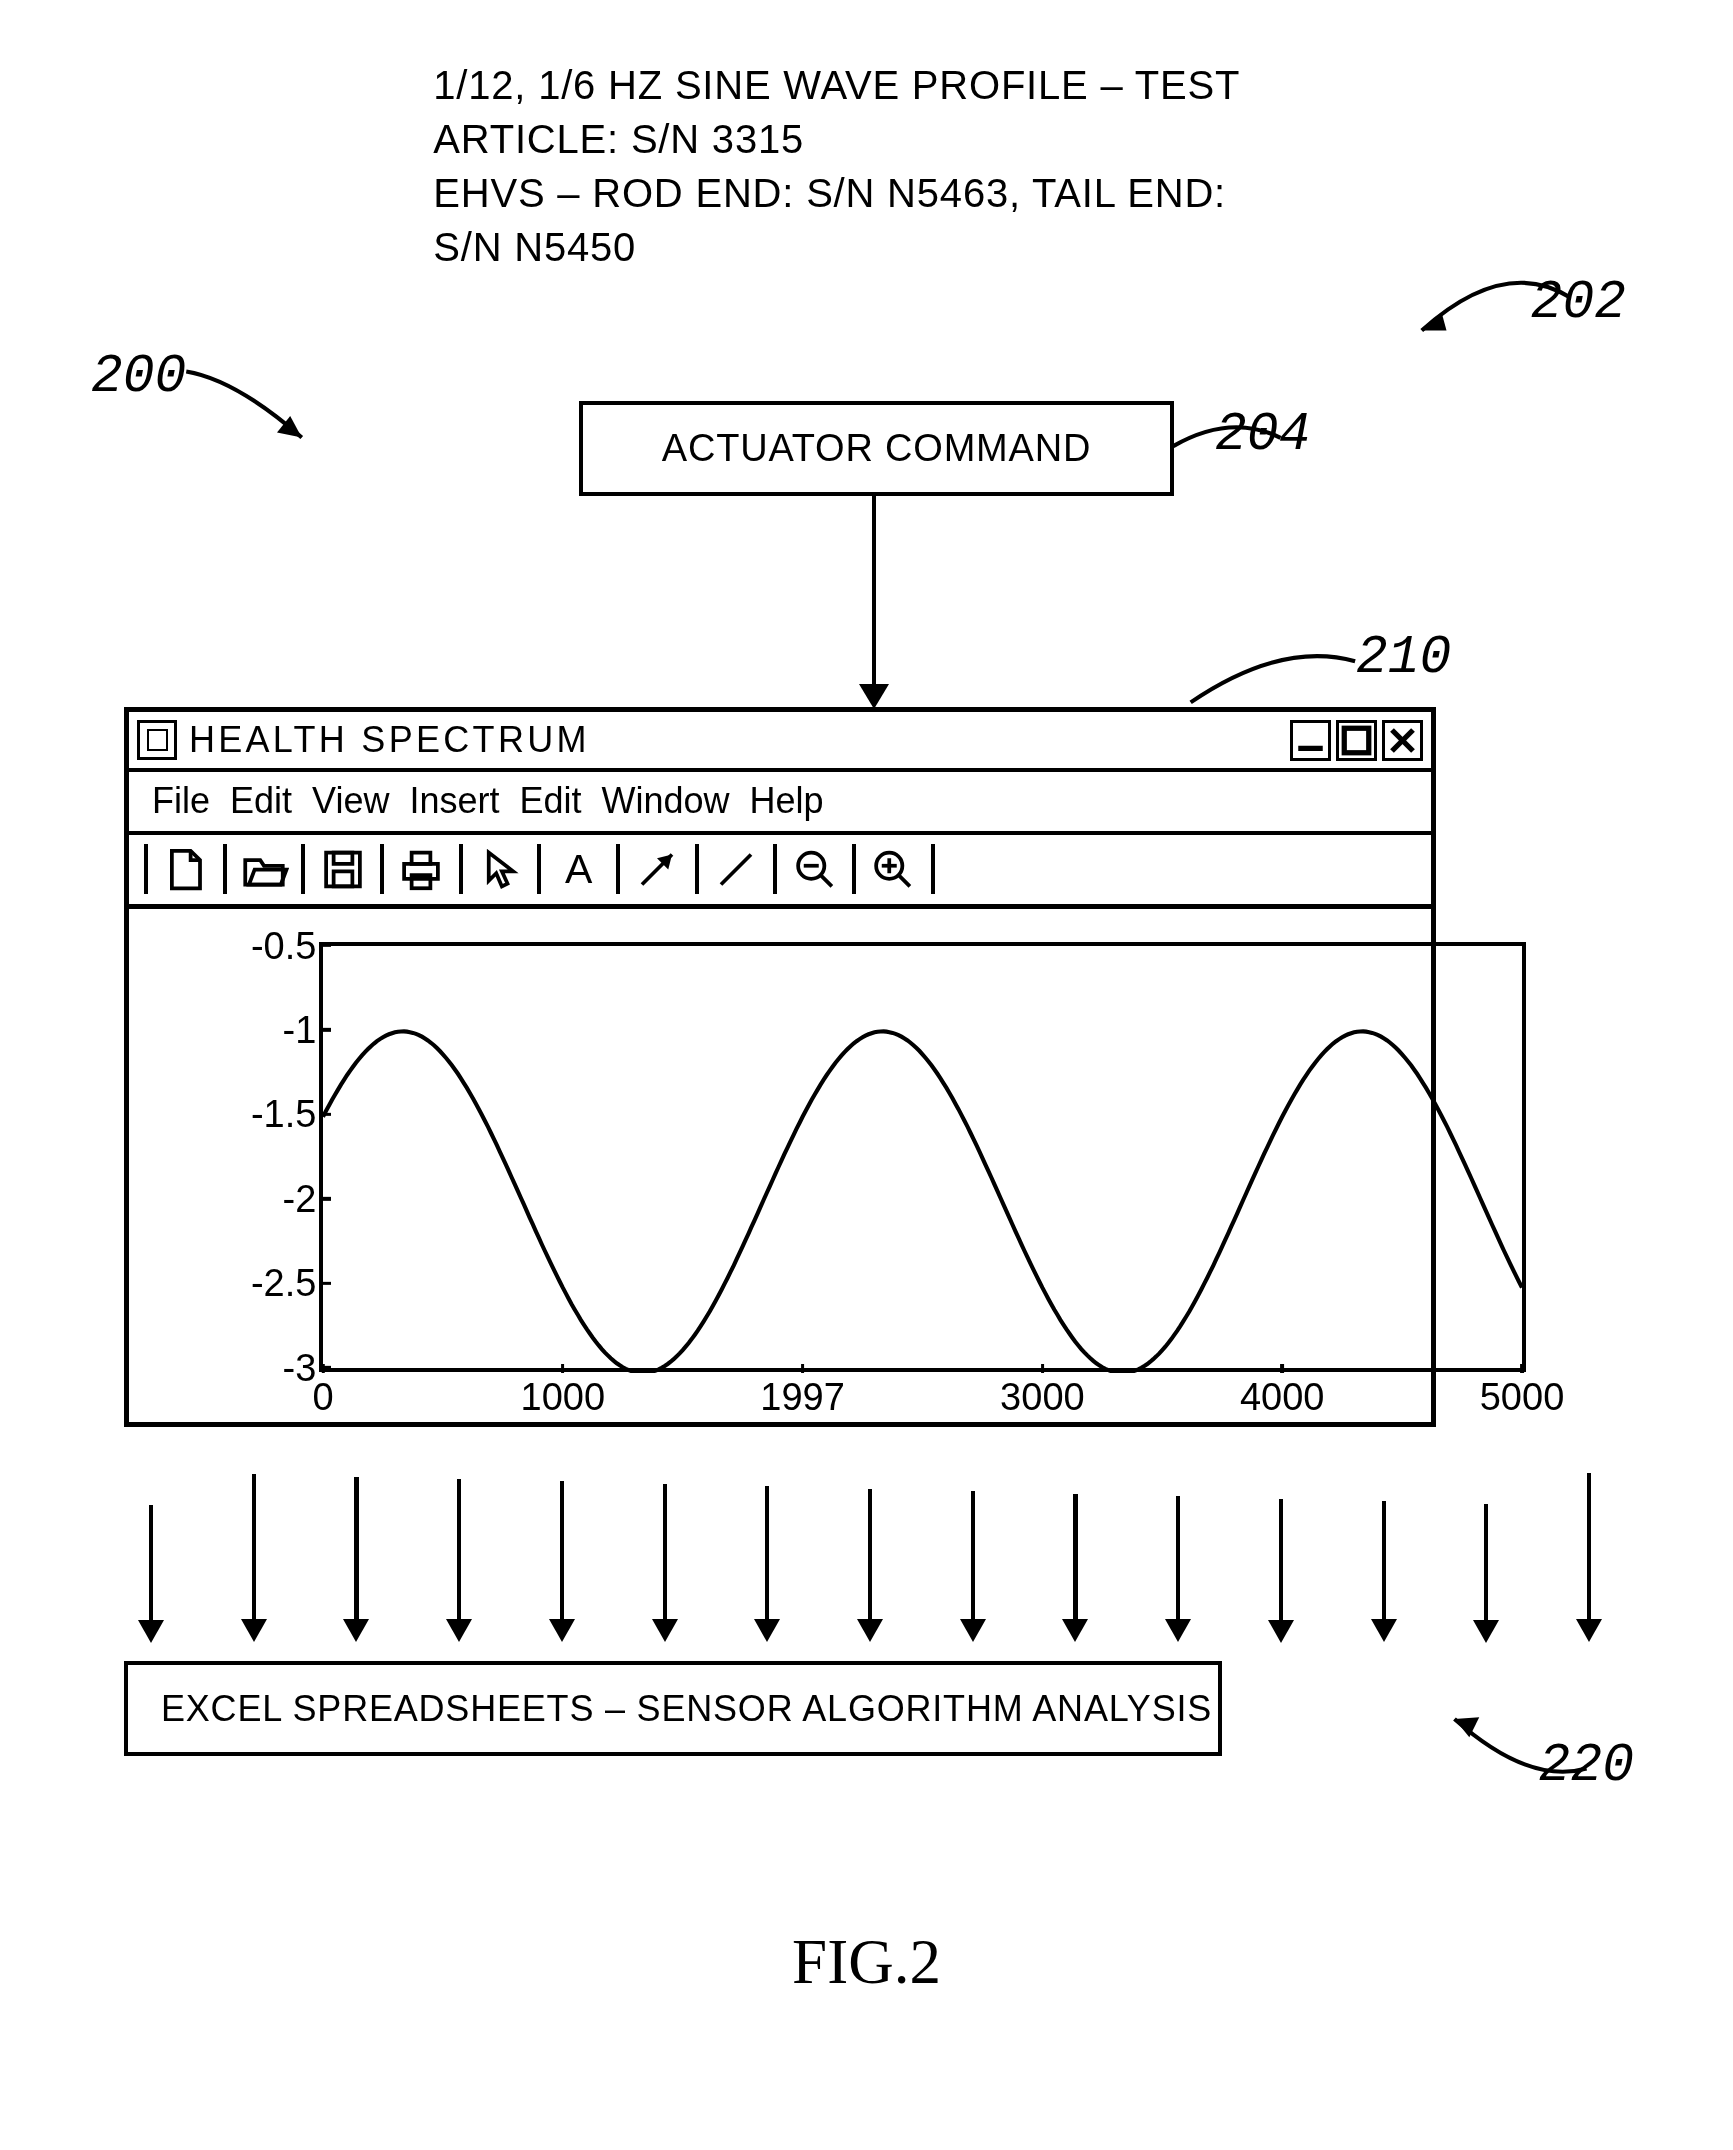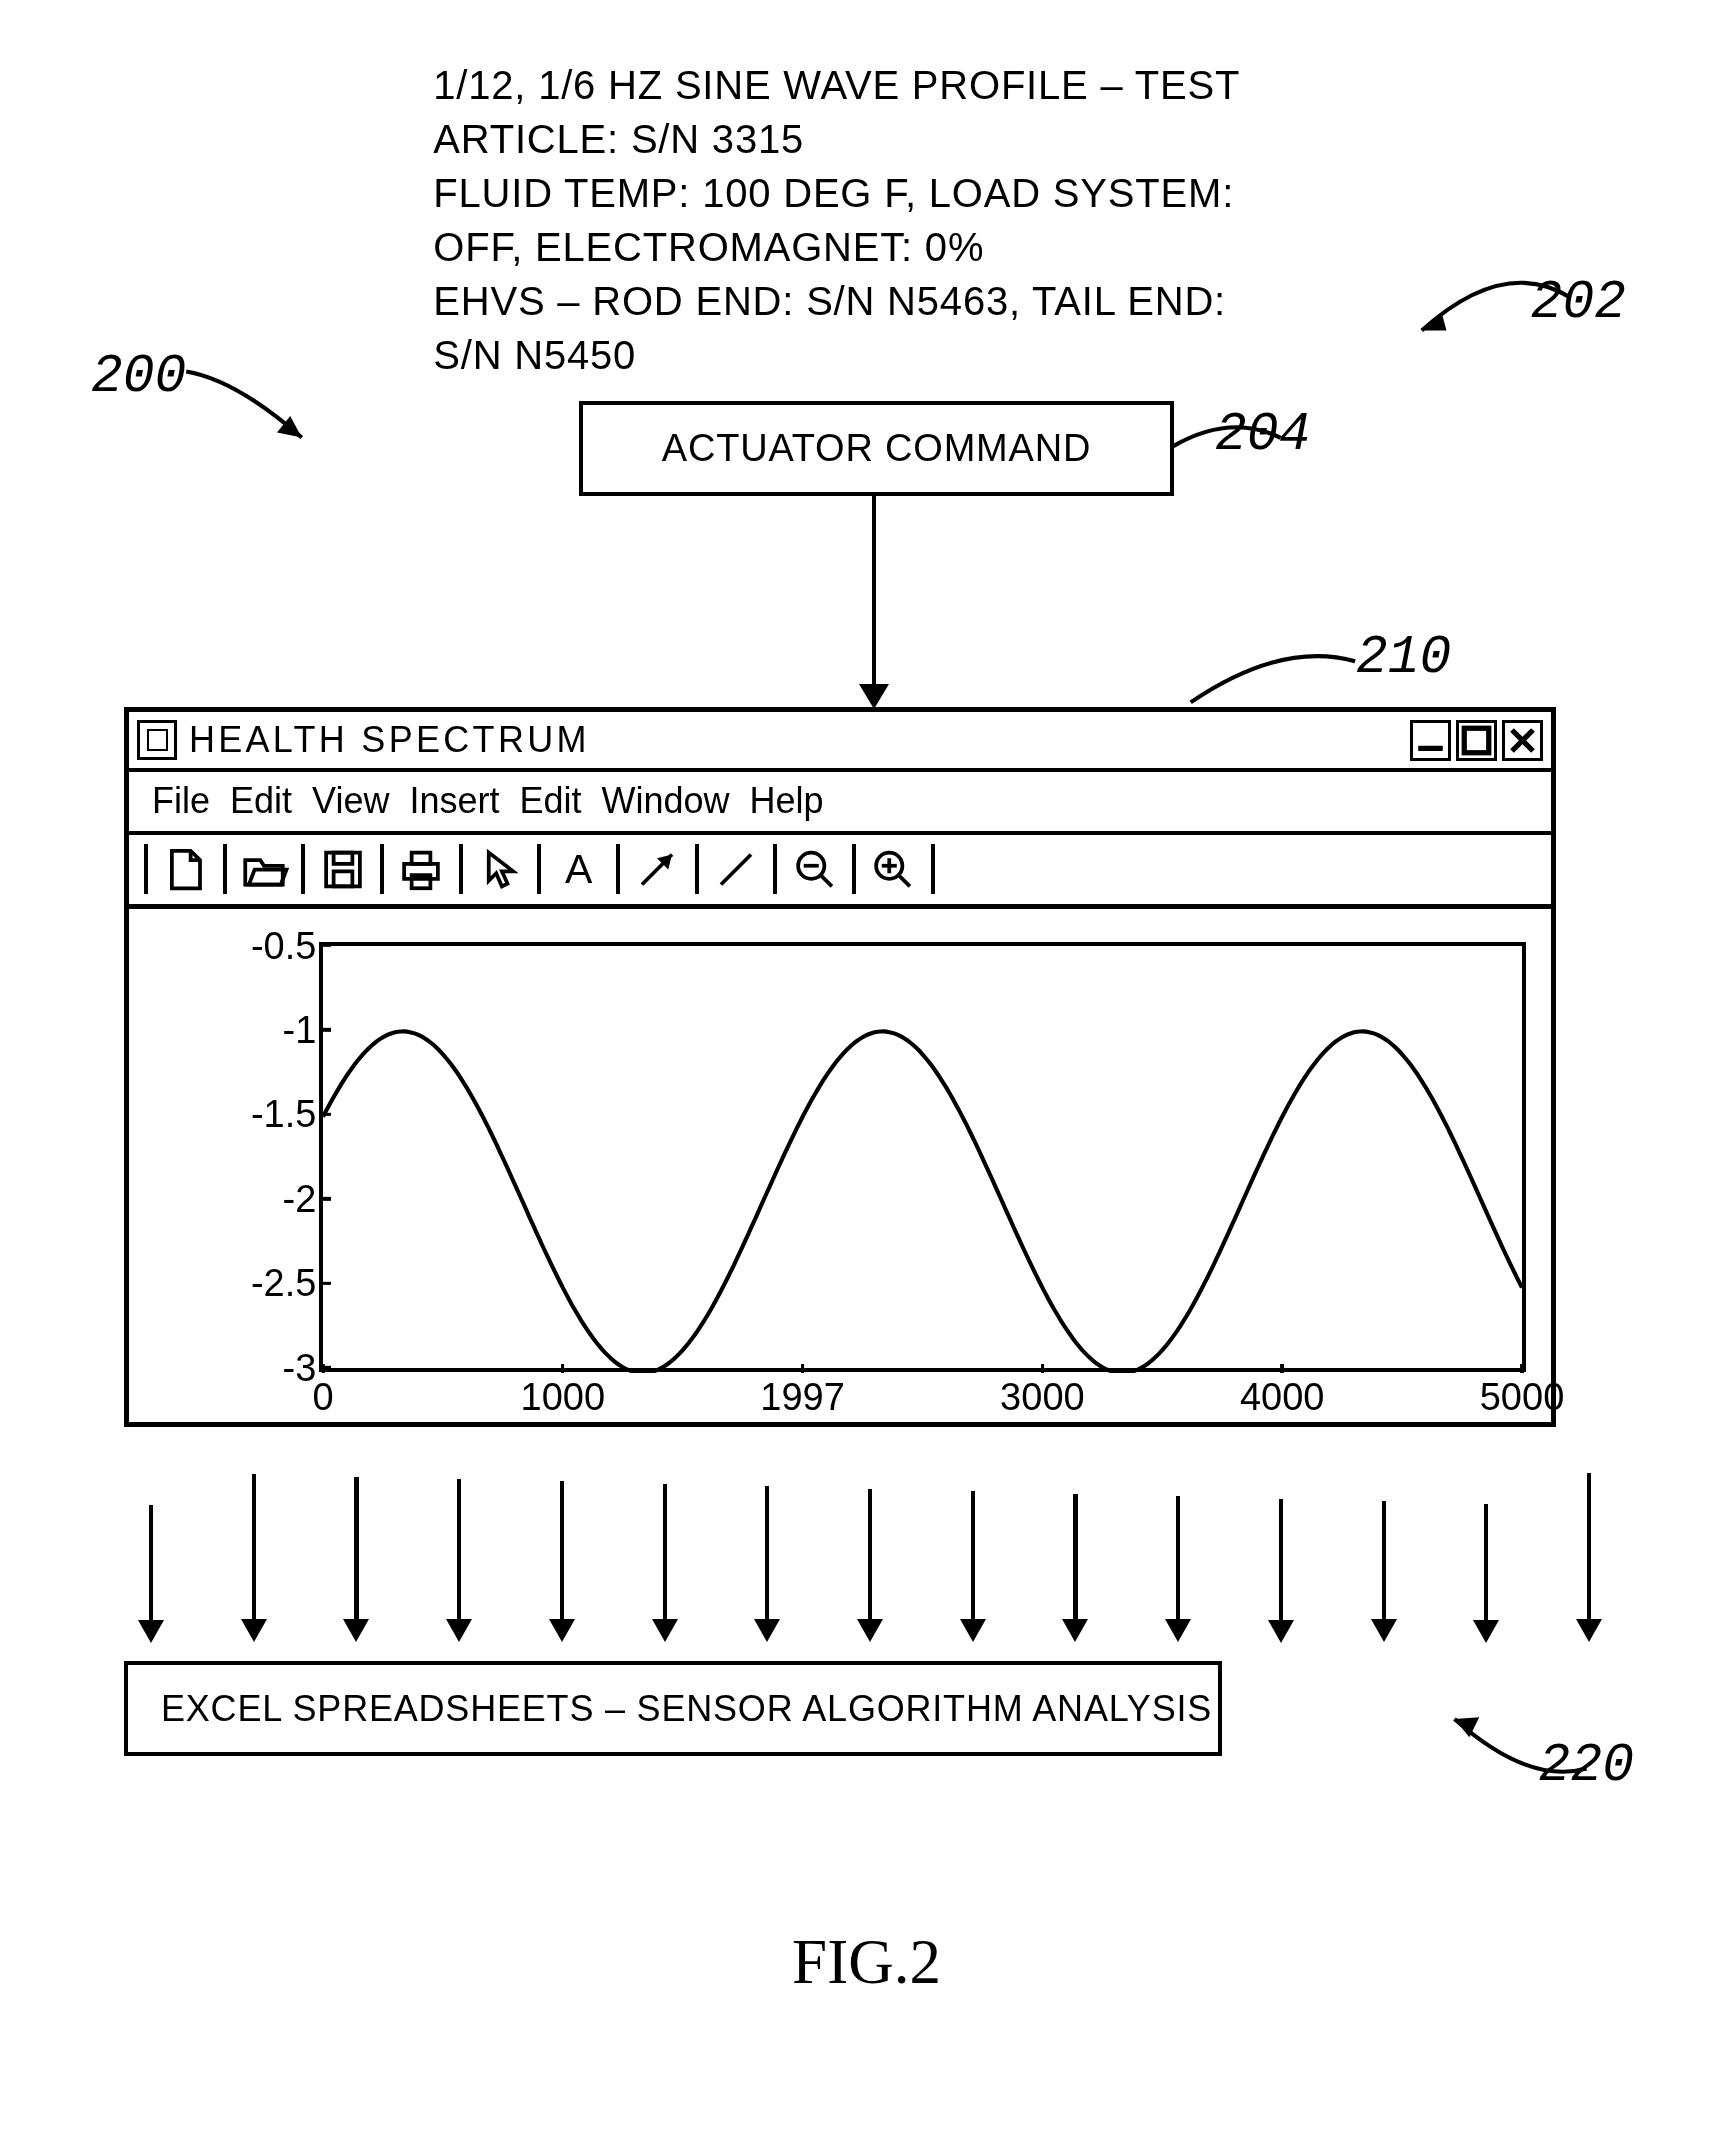--- a/index.html
+++ b/index.html
@@ -66,21 +66,21 @@
     transform: translateX(-50%);
     border-left: 15px solid transparent;
     border-right: 15px solid transparent;
     border-top: 25px solid #000;
   }
 
   .window {
     position: absolute;
     top: 707px;
     left: 124px;
-    width: 1432px;
+    width: 1312px;
     border: 5px solid #000;
     background: #fff;
   }
   .titlebar {
     display: flex;
     align-items: center;
     border-bottom: 4.1px solid #000;
     height: 60px;
     padding: 0 8.3px;
   }
@@ -245,21 +245,20 @@
     transform: translateX(-50%);
     font-family: "Times New Roman", serif;
     font-size: 63px;
   }
 </style>
 </head>
 <body>
 
 <div class="header-text">
   <div>1/12, 1/6 HZ SINE WAVE PROFILE – TEST ARTICLE: S/N 3315</div>
-  <div>FLUID TEMP: 100 DEG F, LOAD SYSTEM: OFF, ELECTROMAGNET: 0%</div>
   <div>EHVS – ROD END: S/N N5463, TAIL END: S/N N5450</div>
 </div>
 
 <div class="ref ref-202">202</div>
 <svg class="arrow-small" style="top:248px; left:1405px;" width="182" height="99" viewBox="0 0 220 120">
   <path d="M200,60 Q120,10 20,100" fill="none" stroke="#000" stroke-width="5"></path>
   <polygon points="20,100 44,78 50,100" fill="#000"></polygon>
 </svg>
 
 <div class="ref ref-200">200</div>

